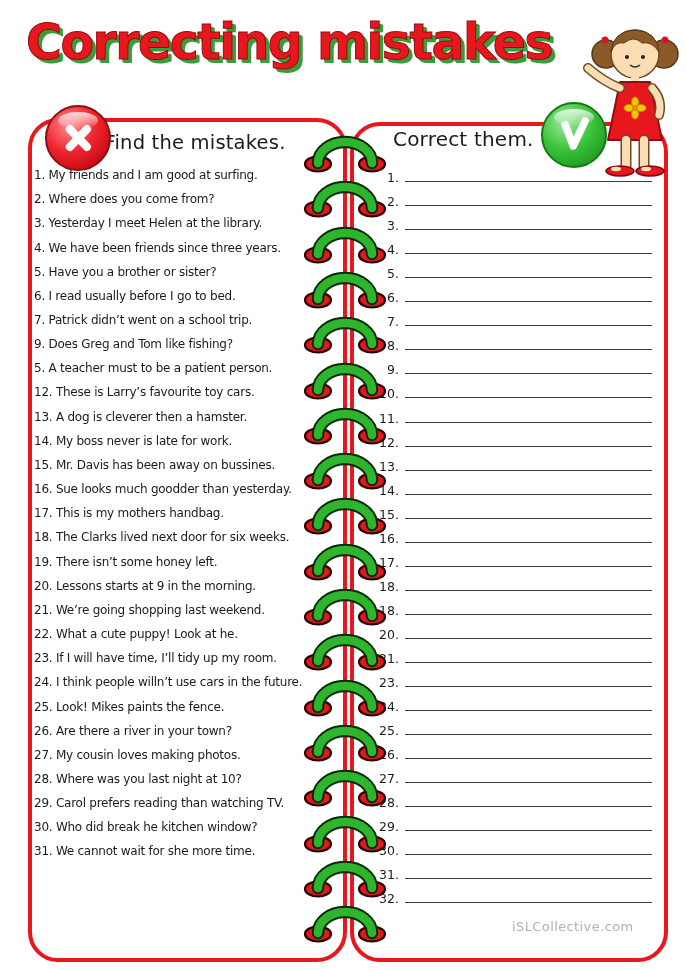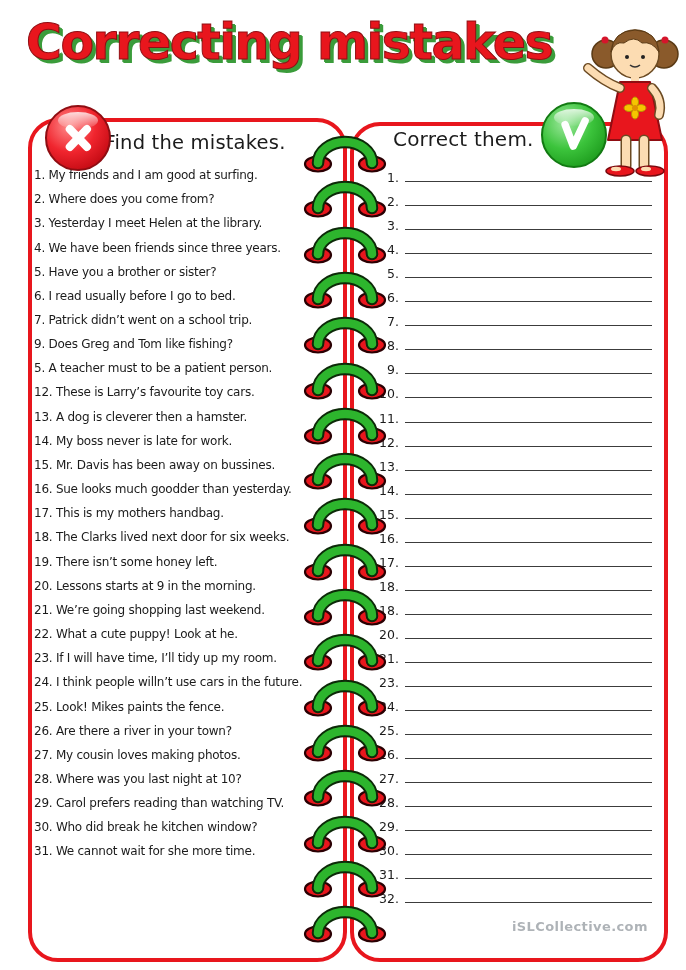--- a/index.html
+++ b/index.html
@@ -44,21 +44,21 @@
   .badge.v{left:541px;top:102px;border:2px solid #127a12;
            background:radial-gradient(circle at 36% 30%,#9fe89f 0%,#3cc43c 45%,#1f9e1f 80%,#158015 100%);}
   .badge::before{content:"";position:absolute;left:11px;top:5px;width:40px;height:17px;border-radius:50%;
            background:linear-gradient(rgba(255,255,255,.8),rgba(255,255,255,.05));}
   .badge svg{position:relative;z-index:1;}
 
   
   .girl{position:absolute;left:574px;top:20px;width:112px;height:160px;z-index:3;}
 
   
-  .watermark{position:absolute;left:512px;top:919px;z-index:6;font-size:13px;font-weight:bold;
+  .watermark{position:absolute;left:512px;top:919px;z-index:6;font-size:13px;font-weight:normal;
              color:#a6abb0;opacity:.9;letter-spacing:.4px;}
 </style>
 </head>
 <body>
 
 <div class="page">
 
   <h1 class="title">Correcting mistakes</h1>
 
   <div class="girl">

